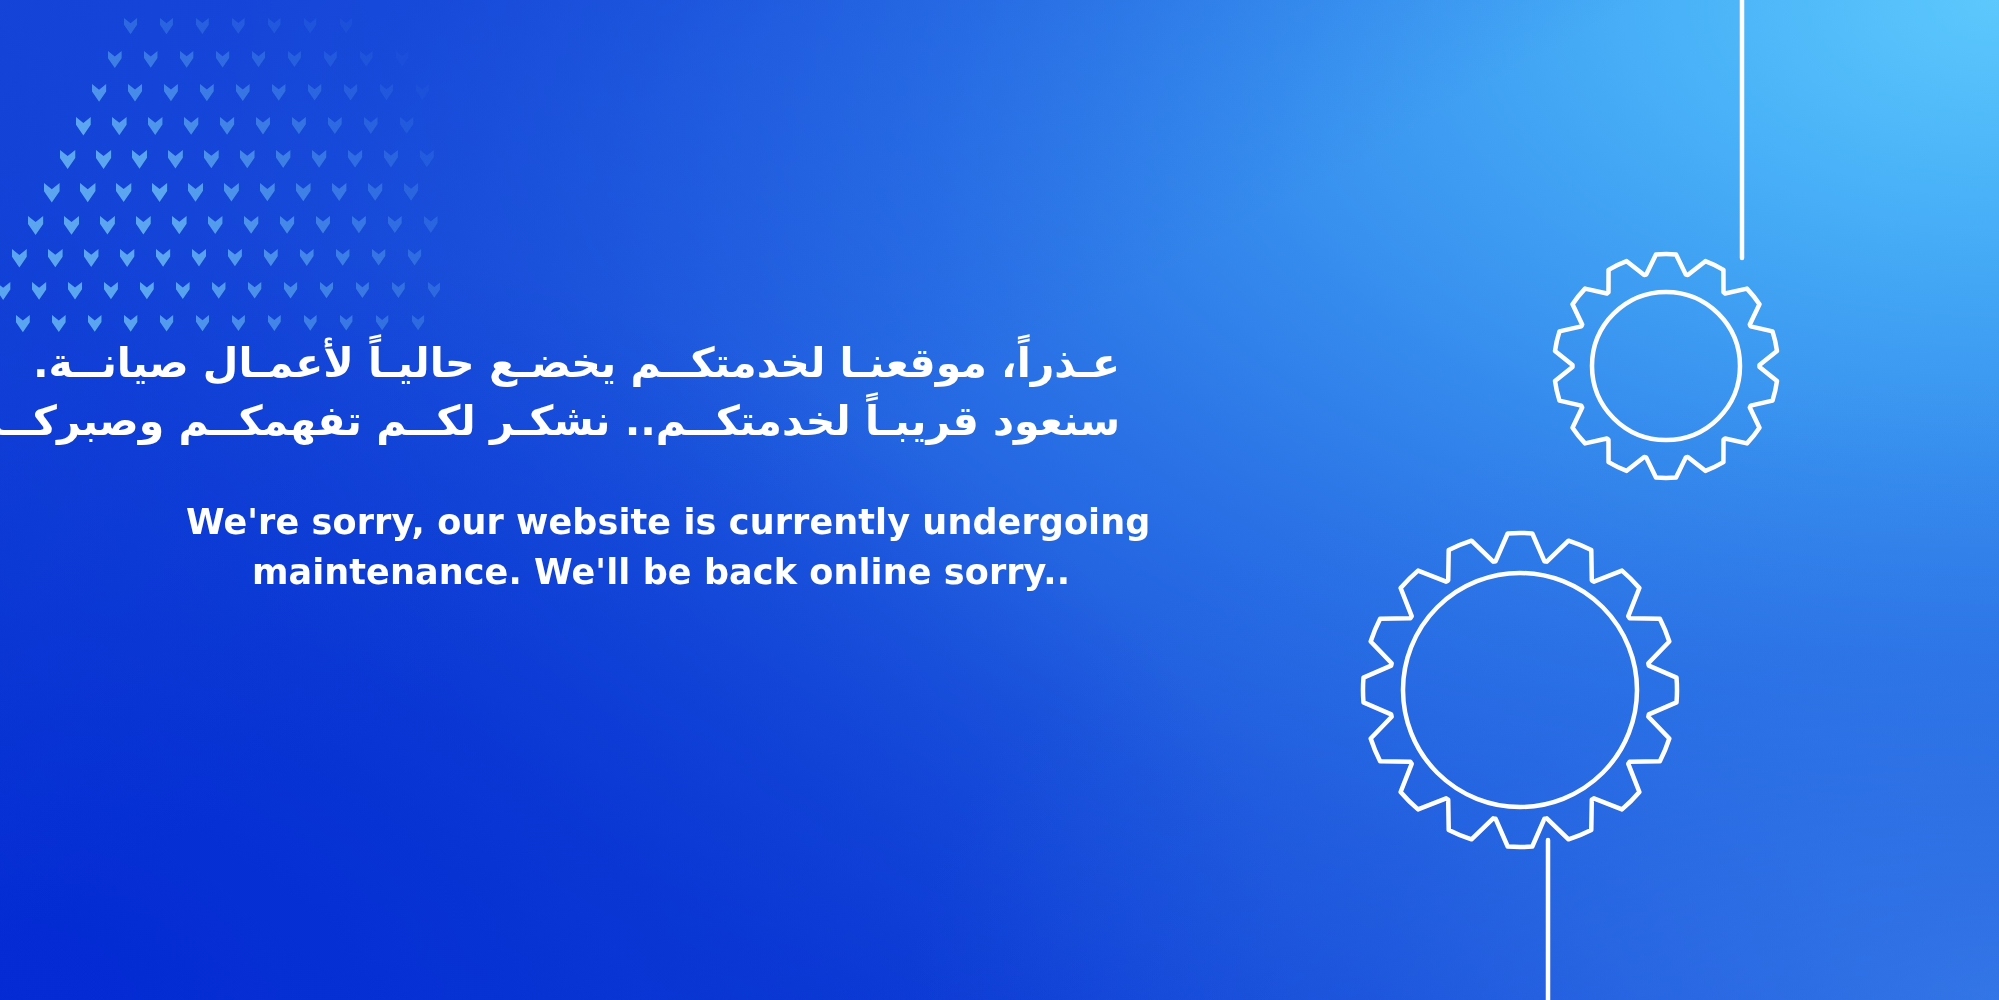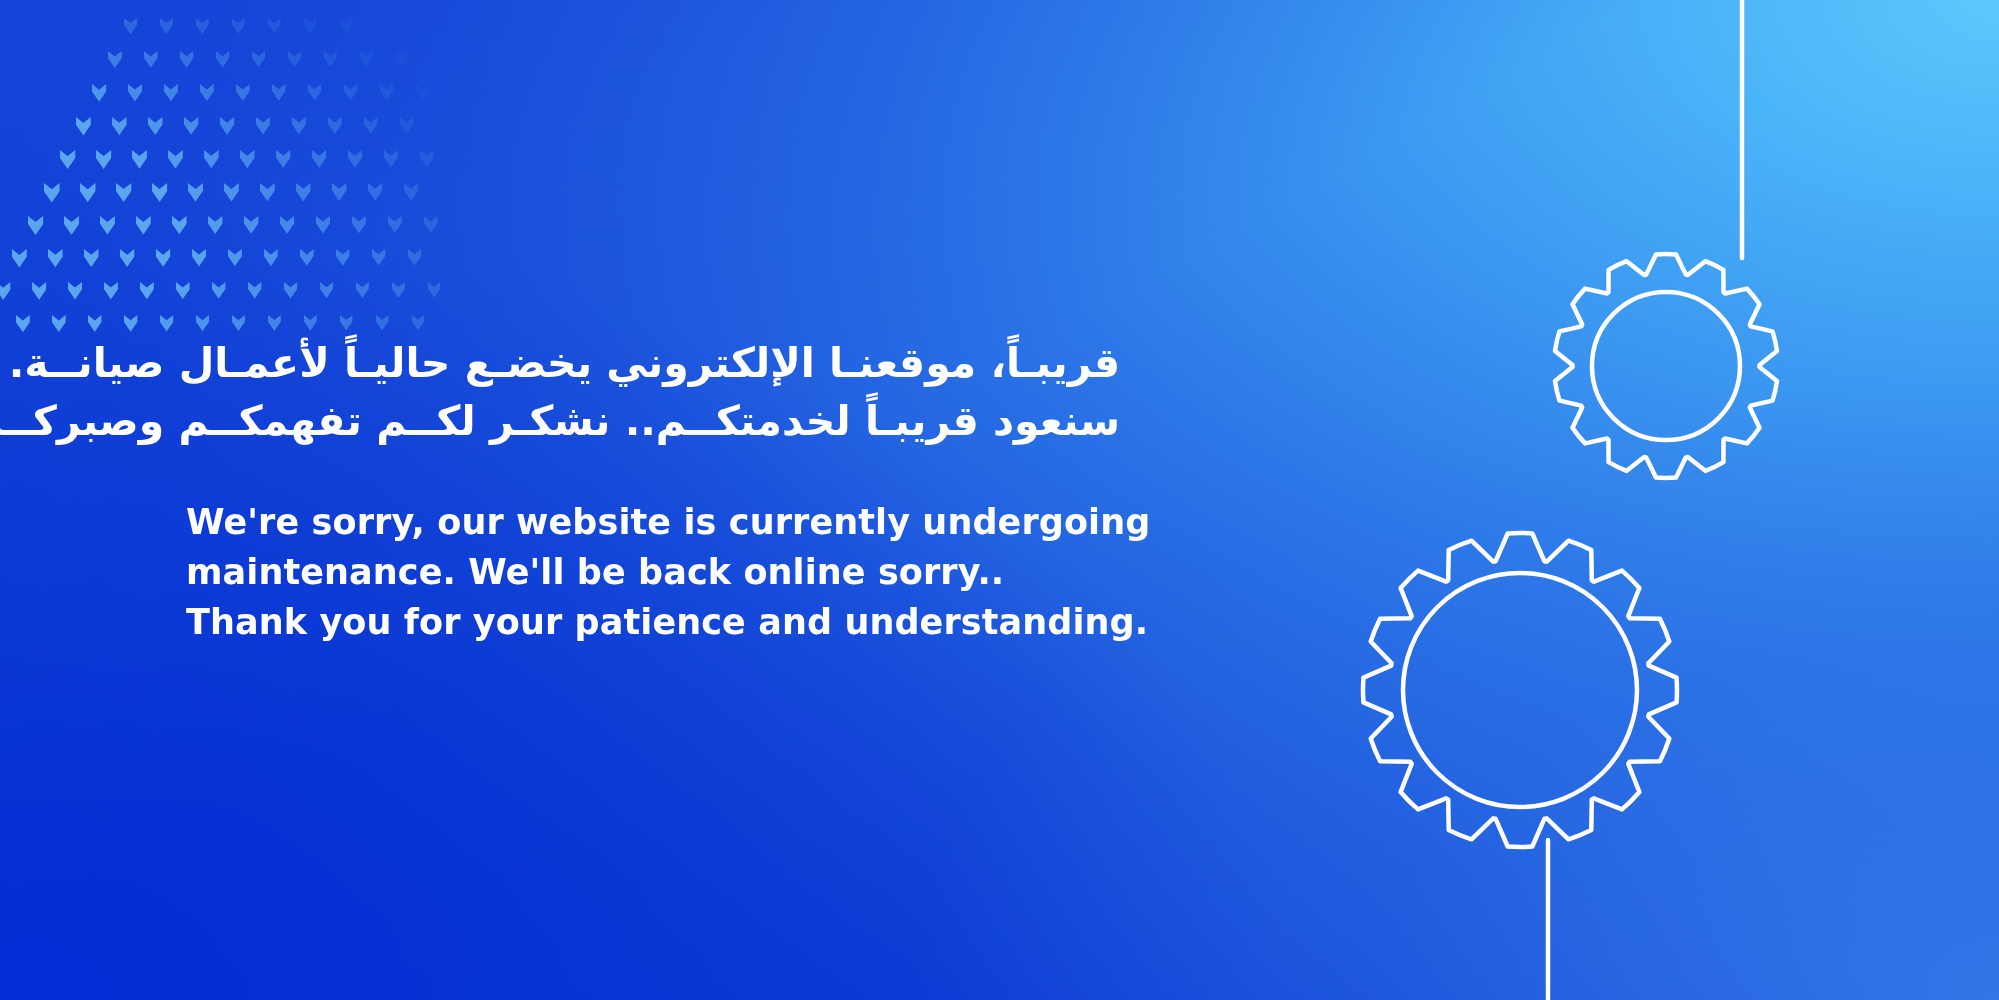--- a/index.html
+++ b/index.html
@@ -76,20 +76,21 @@
   }
   .arabic-line { display: block; white-space: nowrap; }
 
   .english-block {
     margin-top: 48px;
     color: #ffffff;
     font-size: 35px;
     line-height: 1.42;
     font-weight: 700;
     letter-spacing: 0.1px;
+    text-align: center;
   }
   .english-line { display: block; white-space: nowrap; }
 </style>
 </head>
 <body>
 
 <div id="stage">
 
   <div class="bg-base"></div>
   <div class="bg-tint-bl"></div>
@@ -212,24 +213,23 @@
       <circle cx="1666" cy="366" r="74" fill="none" stroke="#ffffff" stroke-width="4.5"></circle>
       <path d="M 1507.68 533.48 A 157.00 157.00 0 0 1 1532.32 533.48 L 1544.36 561.19 A 131.09 131.09 0 0 1 1546.79 561.67 L 1568.52 540.68 A 157.00 157.00 0 0 1 1591.28 550.11 L 1591.80 580.32 A 131.09 131.09 0 0 1 1593.86 581.69 L 1621.96 570.62 A 157.00 157.00 0 0 1 1639.38 588.04 L 1628.31 616.14 A 131.09 131.09 0 0 1 1629.68 618.20 L 1659.89 618.72 A 157.00 157.00 0 0 1 1669.32 641.48 L 1648.33 663.21 A 131.09 131.09 0 0 1 1648.81 665.64 L 1676.52 677.68 A 157.00 157.00 0 0 1 1676.52 702.32 L 1648.81 714.36 A 131.09 131.09 0 0 1 1648.33 716.79 L 1669.32 738.52 A 157.00 157.00 0 0 1 1659.89 761.28 L 1629.68 761.80 A 131.09 131.09 0 0 1 1628.31 763.86 L 1639.38 791.96 A 157.00 157.00 0 0 1 1621.96 809.38 L 1593.86 798.31 A 131.09 131.09 0 0 1 1591.80 799.68 L 1591.28 829.89 A 157.00 157.00 0 0 1 1568.52 839.32 L 1546.79 818.33 A 131.09 131.09 0 0 1 1544.36 818.81 L 1532.32 846.52 A 157.00 157.00 0 0 1 1507.68 846.52 L 1495.64 818.81 A 131.09 131.09 0 0 1 1493.21 818.33 L 1471.48 839.32 A 157.00 157.00 0 0 1 1448.72 829.89 L 1448.20 799.68 A 131.09 131.09 0 0 1 1446.14 798.31 L 1418.04 809.38 A 157.00 157.00 0 0 1 1400.62 791.96 L 1411.69 763.86 A 131.09 131.09 0 0 1 1410.32 761.80 L 1380.11 761.28 A 157.00 157.00 0 0 1 1370.68 738.52 L 1391.67 716.79 A 131.09 131.09 0 0 1 1391.19 714.36 L 1363.48 702.32 A 157.00 157.00 0 0 1 1363.48 677.68 L 1391.19 665.64 A 131.09 131.09 0 0 1 1391.67 663.21 L 1370.68 641.48 A 157.00 157.00 0 0 1 1380.11 618.72 L 1410.32 618.20 A 131.09 131.09 0 0 1 1411.69 616.14 L 1400.62 588.04 A 157.00 157.00 0 0 1 1418.04 570.62 L 1446.14 581.69 A 131.09 131.09 0 0 1 1448.20 580.32 L 1448.72 550.11 A 157.00 157.00 0 0 1 1471.48 540.68 L 1493.21 561.67 A 131.09 131.09 0 0 1 1495.64 561.19 Z" fill="none" stroke="#ffffff" stroke-width="4.5" stroke-linejoin="round" stroke-linecap="round"></path>
       <circle cx="1520" cy="690" r="117" fill="none" stroke="#ffffff" stroke-width="4.5"></circle>
       <line x1="1742" y1="0" x2="1742" y2="258" stroke="#ffffff" stroke-width="4.5" stroke-linecap="round"></line>
       <line x1="1548" y1="840" x2="1548" y2="1000" stroke="#ffffff" stroke-width="4.5" stroke-linecap="round"></line>
     </svg>
 
   <div class="copy">
 
     <div class="arabic-block">
-      <span class="arabic-line">قريبـاً، موقعنـا الإلكتروني يخضـع حاليـاً لأعمـال صيانــة.</span>
+      <span class="arabic-line">عـذراً، موقعنـا لخدمتكــم يخضـع حاليـاً لأعمـال صيانــة.</span>
       <span class="arabic-line">سنعود قريبـاً لخدمتكــم.. نشكـر لكــم تفهمكــم وصبركــم</span>
     </div>
 
     <div class="english-block">
       <span class="english-line">We're sorry, our website is currently undergoing</span>
       <span class="english-line">maintenance. We'll be back online sorry..</span>
-      <span class="english-line">Thank you for your patience and understanding.</span>
     </div>
 
   </div>
 </div>
 
 </body></html>

